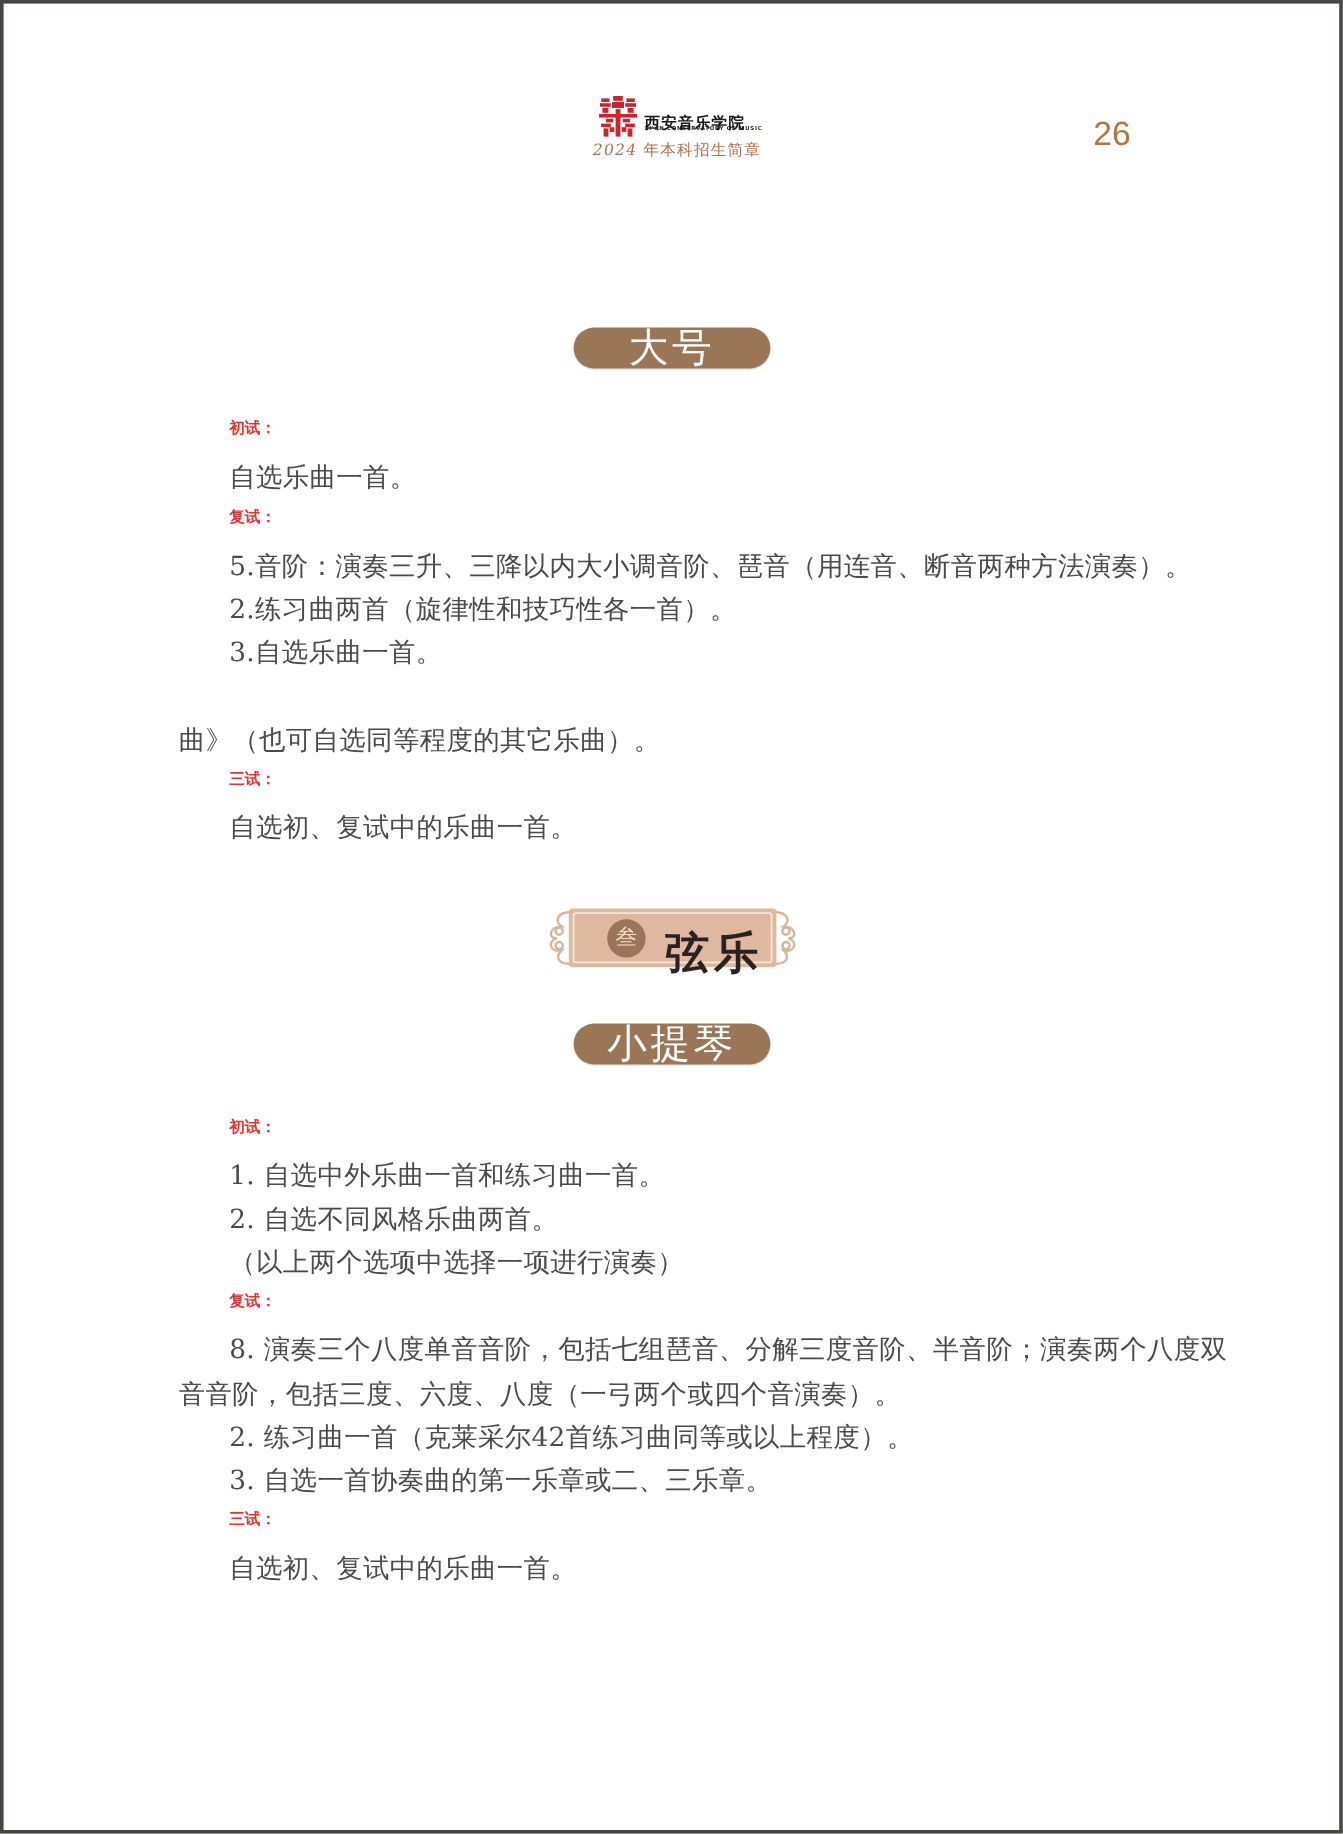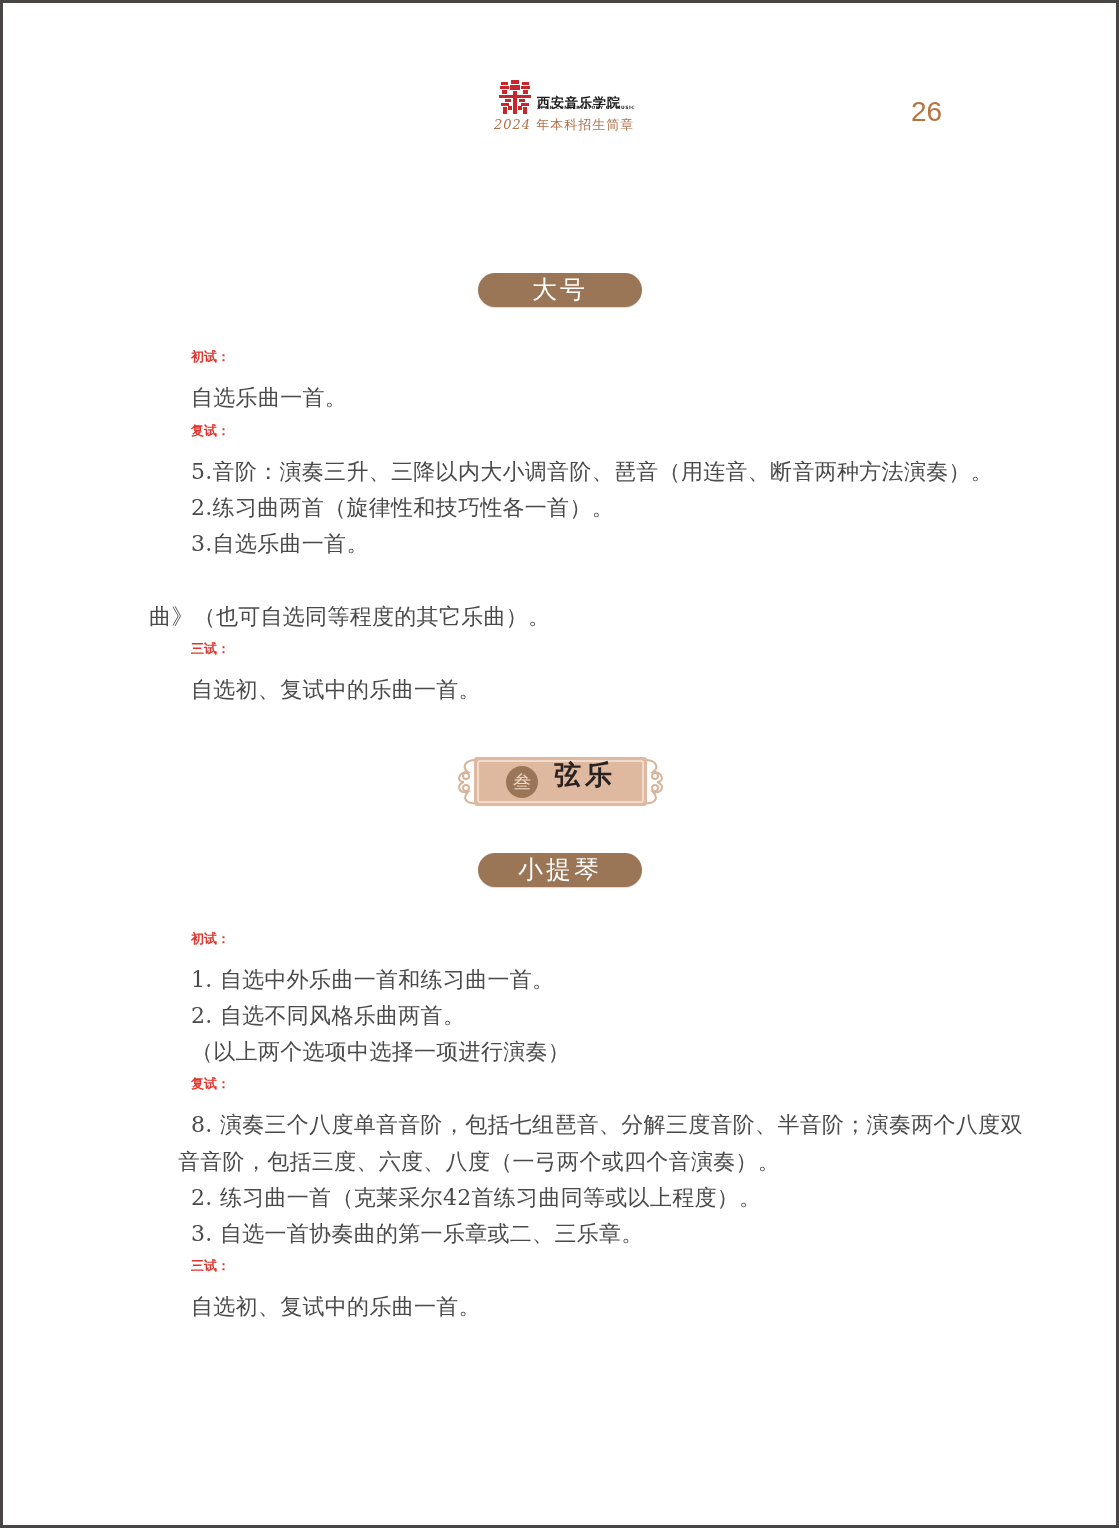--- a/index.html
+++ b/index.html
@@ -54,41 +54,41 @@
     }
     
     .pill {
       position: absolute; left: 475px;
       width: 164px; height: 34px;
       background: #9a7657;
       border-radius: 17px;
       box-shadow: 0 1px 1px rgba(0,0,0,0.15);
       color: #fff;
       font-family: "DejaVu Sans", sans-serif;
-      font-size: 25px;
+      font-size: 33px;
       text-align: center; line-height: 34px;
       letter-spacing: 3px;
     }
     
     .banner {
       position: absolute; left: 451px; top: 751px;
       width: 213px; height: 55px;
     }
     .banner svg { position: absolute; left: 0; top: 0; }
     .banner-seal {
       position: absolute; left: 52px; top: 12px;
       width: 32px; height: 32px; border-radius: 50%;
       background: #9b7558;
       color: #f0dcc8; text-align: center; line-height: 32px;
       font-family: "DejaVu Serif", serif; font-size: 18px;
     }
     .banner-title {
-      position: absolute; left: 100px; top: 3px;
+      position: absolute; left: 100px; top: 16px;
       font-family: "DejaVu Serif", serif; font-weight: bold;
-      font-size: 27px; color: #2a2220; letter-spacing: 4px;
+      font-size: 37px; color: #2a2220; letter-spacing: 4px;
       white-space: nowrap;
     }
     
     .line {
       position: absolute;
       font-family: "DejaVu Serif", "Liberation Serif", serif;
       font-size: 22px; color: #4a4a4a;
       white-space: nowrap;
       letter-spacing: 0.3px;
     }
@@ -170,20 +170,20 @@
 
   <div class="pill" style="top:850px;">小提琴</div>
 
   <div class="label" style="left:188px; top:927px;">初试：</div>
   <div class="line" style="left:188px; top:962px;">1. 自选中外乐曲一首和练习曲一首。</div>
   <div class="line" style="left:188px; top:998px;">2. 自选不同风格乐曲两首。</div>
   <div class="line" style="left:188px; top:1034px;">（以上两个选项中选择一项进行演奏）</div>
 
   <div class="label" style="left:188px; top:1072px;">复试：</div>
   <div class="line" style="left:188px; top:1107px;">8. 演奏三个八度单音音阶，包括七组琶音、分解三度音阶、半音阶；演奏两个八度双</div>
-  <div class="line" style="left:146px; top:1144px;margin-left:29px;">音音阶，包括三度、六度、八度（一弓两个或四个音演奏）。</div>
+  <div class="line" style="left:146px; top:1144px;">音音阶，包括三度、六度、八度（一弓两个或四个音演奏）。</div>
   <div class="line" style="left:188px; top:1180px;">2. 练习曲一首（克莱采尔42首练习曲同等或以上程度）。</div>
   <div class="line" style="left:188px; top:1216px;">3. 自选一首协奏曲的第一乐章或二、三乐章。</div>
 
   <div class="label" style="left:188px; top:1254px;">三试：</div>
   <div class="line" style="left:188px; top:1289px;">自选初、复试中的乐曲一首。</div>
 
 </div>
 
 </body></html>

